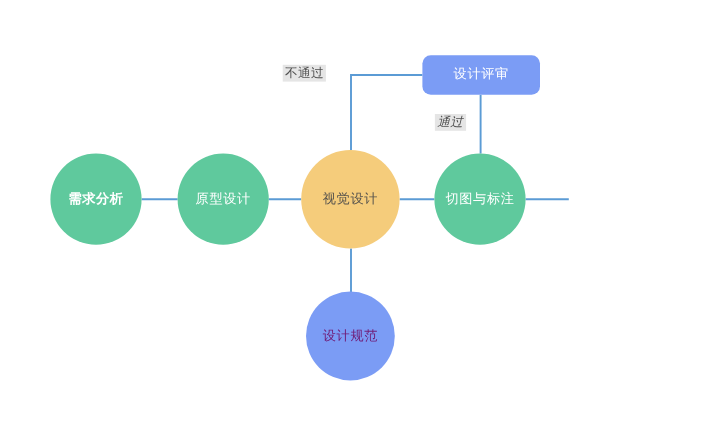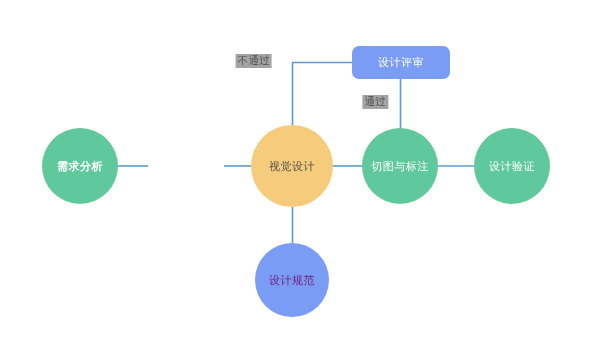--- a/index.html
+++ b/index.html
@@ -32,21 +32,21 @@
     background:#7B9CF5;
     color:#ffffff;
   }
 
   .edge-label{
     position:absolute;
     font-size:10.5px;
     color:#4f4f4f;
     letter-spacing:.3px;
     white-space:nowrap;
-    background:#a3a3a3;
+    background:#e5e5e5;
     padding:0 2px;
   }
 </style>
 </head>
 <body>
 
 <div id="canvas">
 
   <svg class="edges" viewBox="0 0 600 362" xmlns="http://www.w3.org/2000/svg">
     <g stroke="#5B9BD5" stroke-width="1.6" fill="none" stroke-linecap="butt">
@@ -60,38 +60,38 @@
       <line x1="400.5" y1="79" x2="400.5" y2="128"></line>
 
       <line x1="292.5" y1="207" x2="292.5" y2="244"></line>
     </g>
   </svg>
 
   <div class="node circle node-green" style="left:42px;top:128px;width:76px;height:76px;font-weight:bold;">
     <span class="node-label">需求分析</span>
   </div>
 
+  <div class="node circle node-green" style="left:148px;top:128px;width:76px;height:76px;">
+    <span class="node-label">原型设计</span>
+  </div>
 
   <div class="node circle node-green" style="left:362px;top:128px;width:76px;height:76px;">
     <span class="node-label">切图与标注</span>
   </div>
 
   <div class="node circle node-yellow" style="left:251px;top:125px;width:82px;height:82px;">
     <span class="node-label">视觉设计</span>
   </div>
 
-  <div class="node circle node-green" style="left:474px;top:128px;width:76px;height:76px;">
-    <span class="node-label">设计验证</span>
-  </div>
 
   <div class="node circle node-blue" style="left:255px;top:243px;width:74px;height:74px;">
     <span class="node-label">设计规范</span>
   </div>
 
   <div class="node rect" style="left:352px;top:46px;width:98px;height:33px;">
     <span class="node-label">设计评审</span>
   </div>
 
   <div class="edge-label" style="left:272px;top:61px;transform:translate(-100%,-50%);">不通过</div>
 
-  <div class="edge-label" style="left:388px;top:102px;transform:translate(-100%,-50%);">通过</div>
+  <div class="edge-label" style="left:388px;top:102px;transform:translate(-100%,-50%);font-style:italic;">通过</div>
 
 </div>
 
 </body></html>

